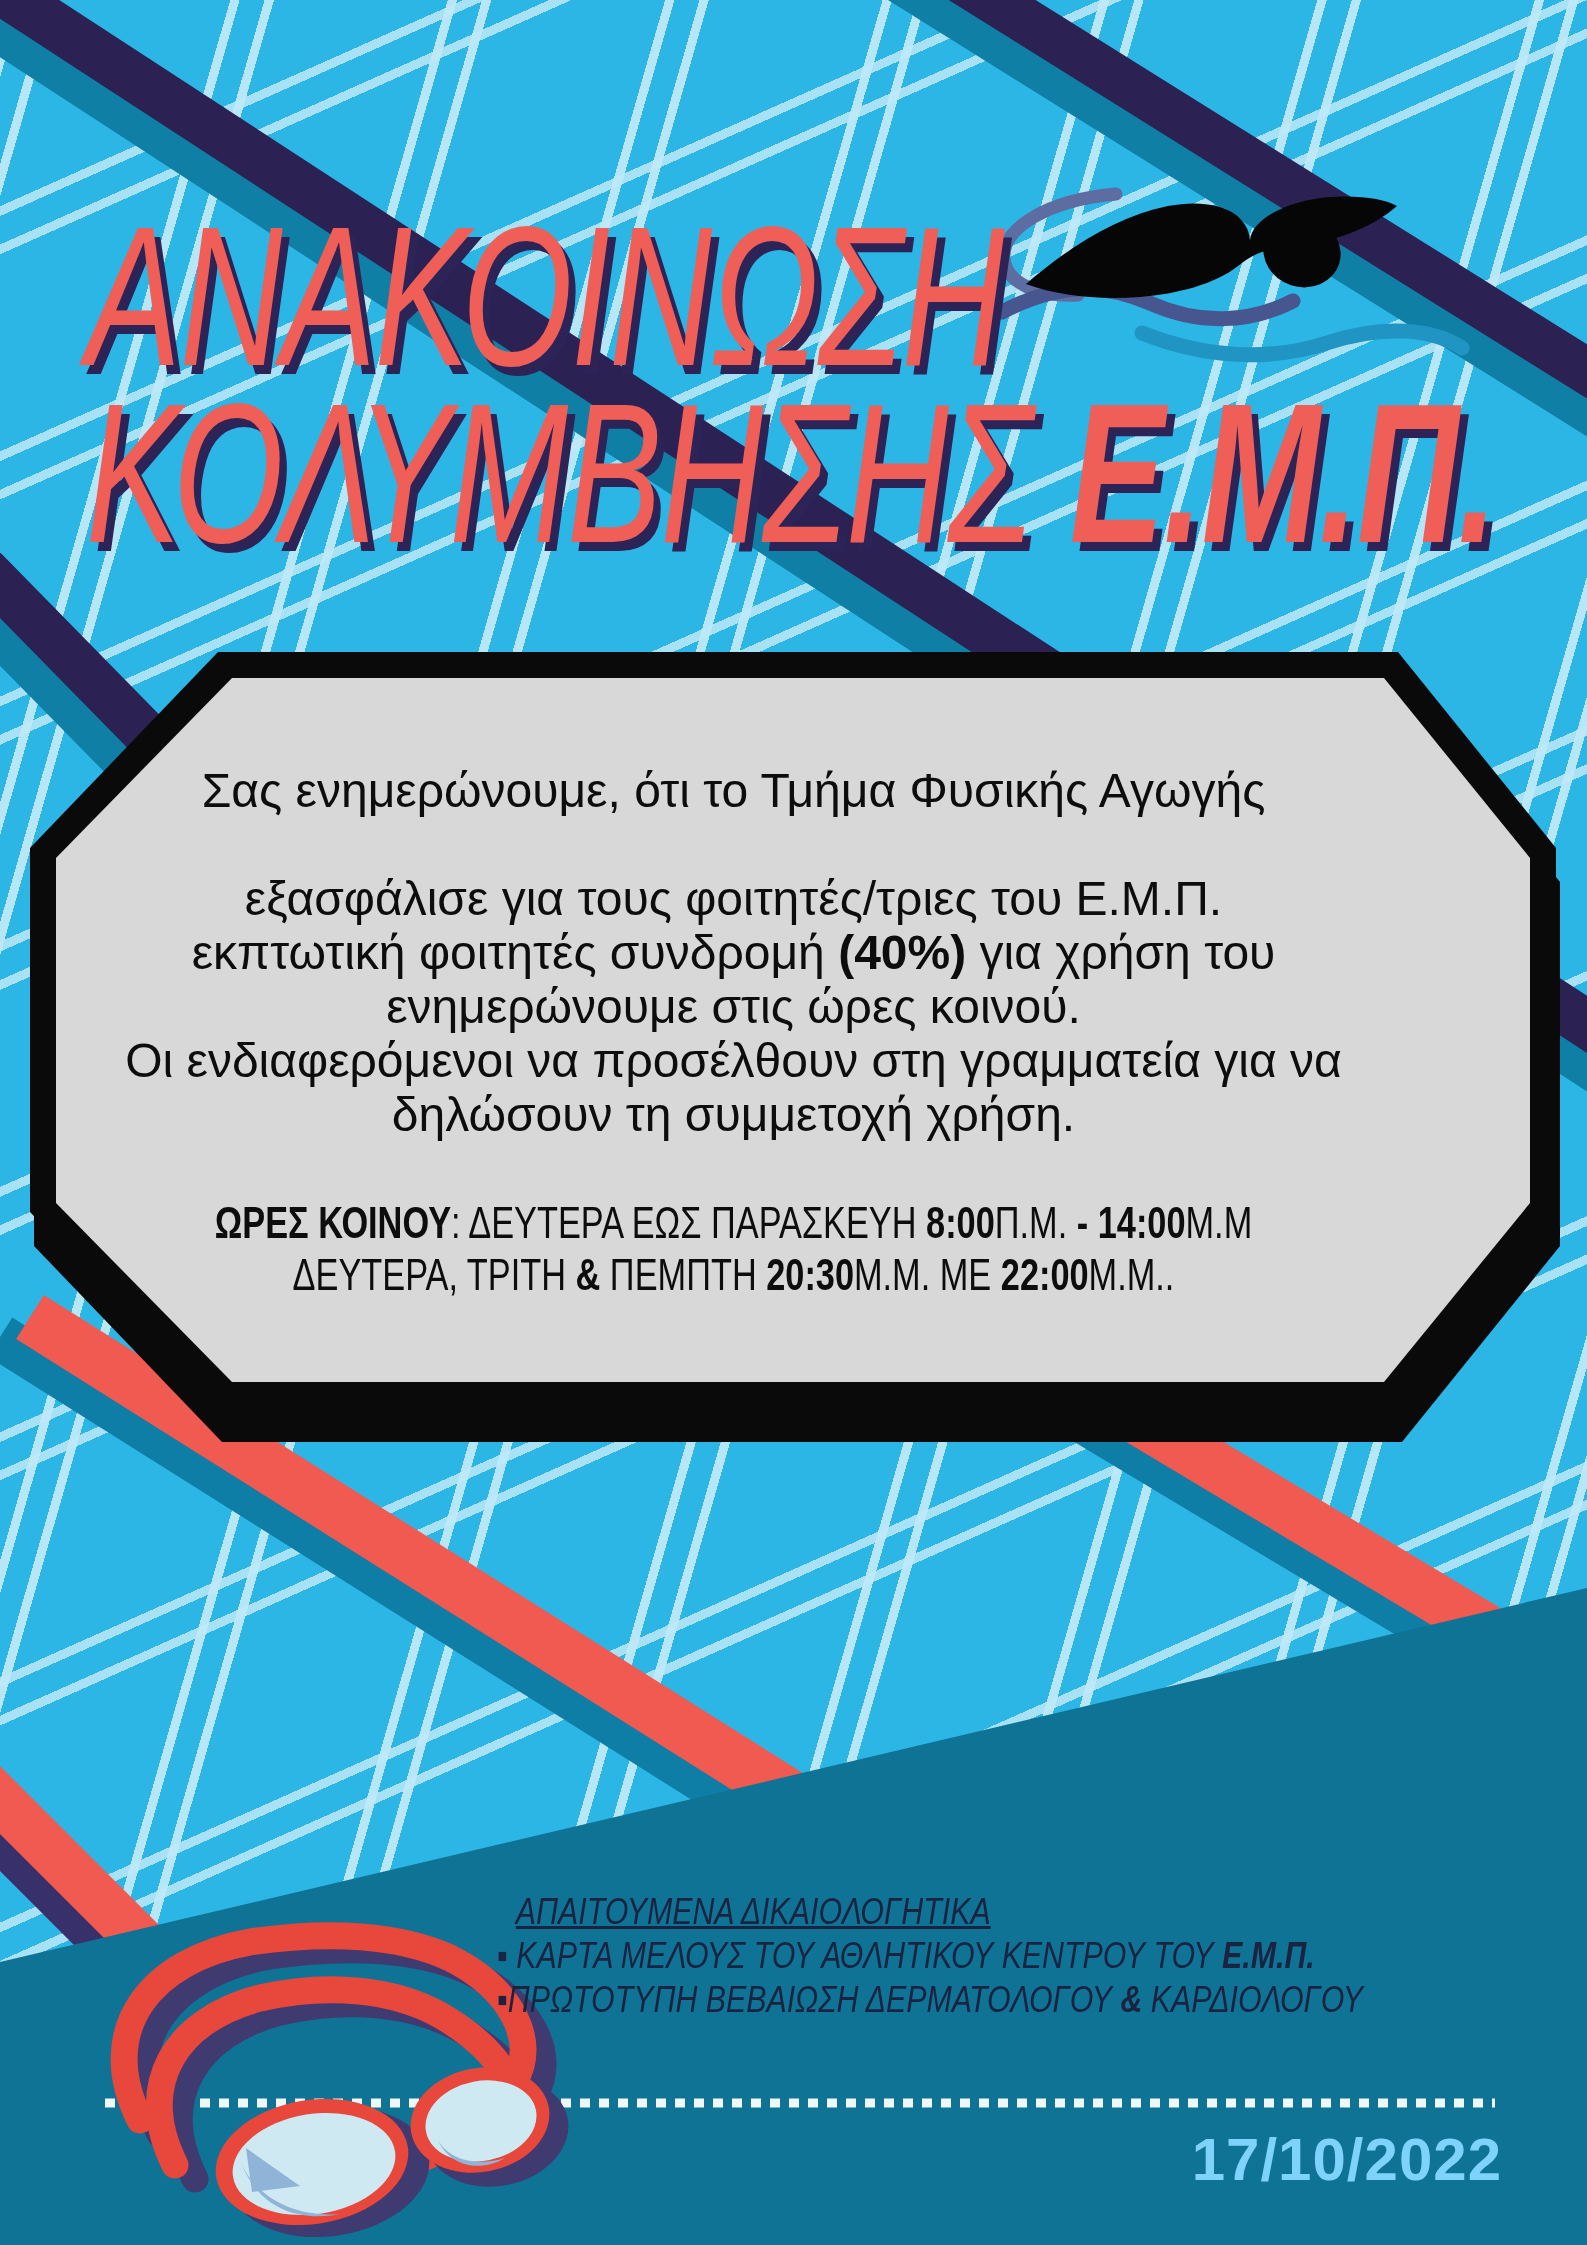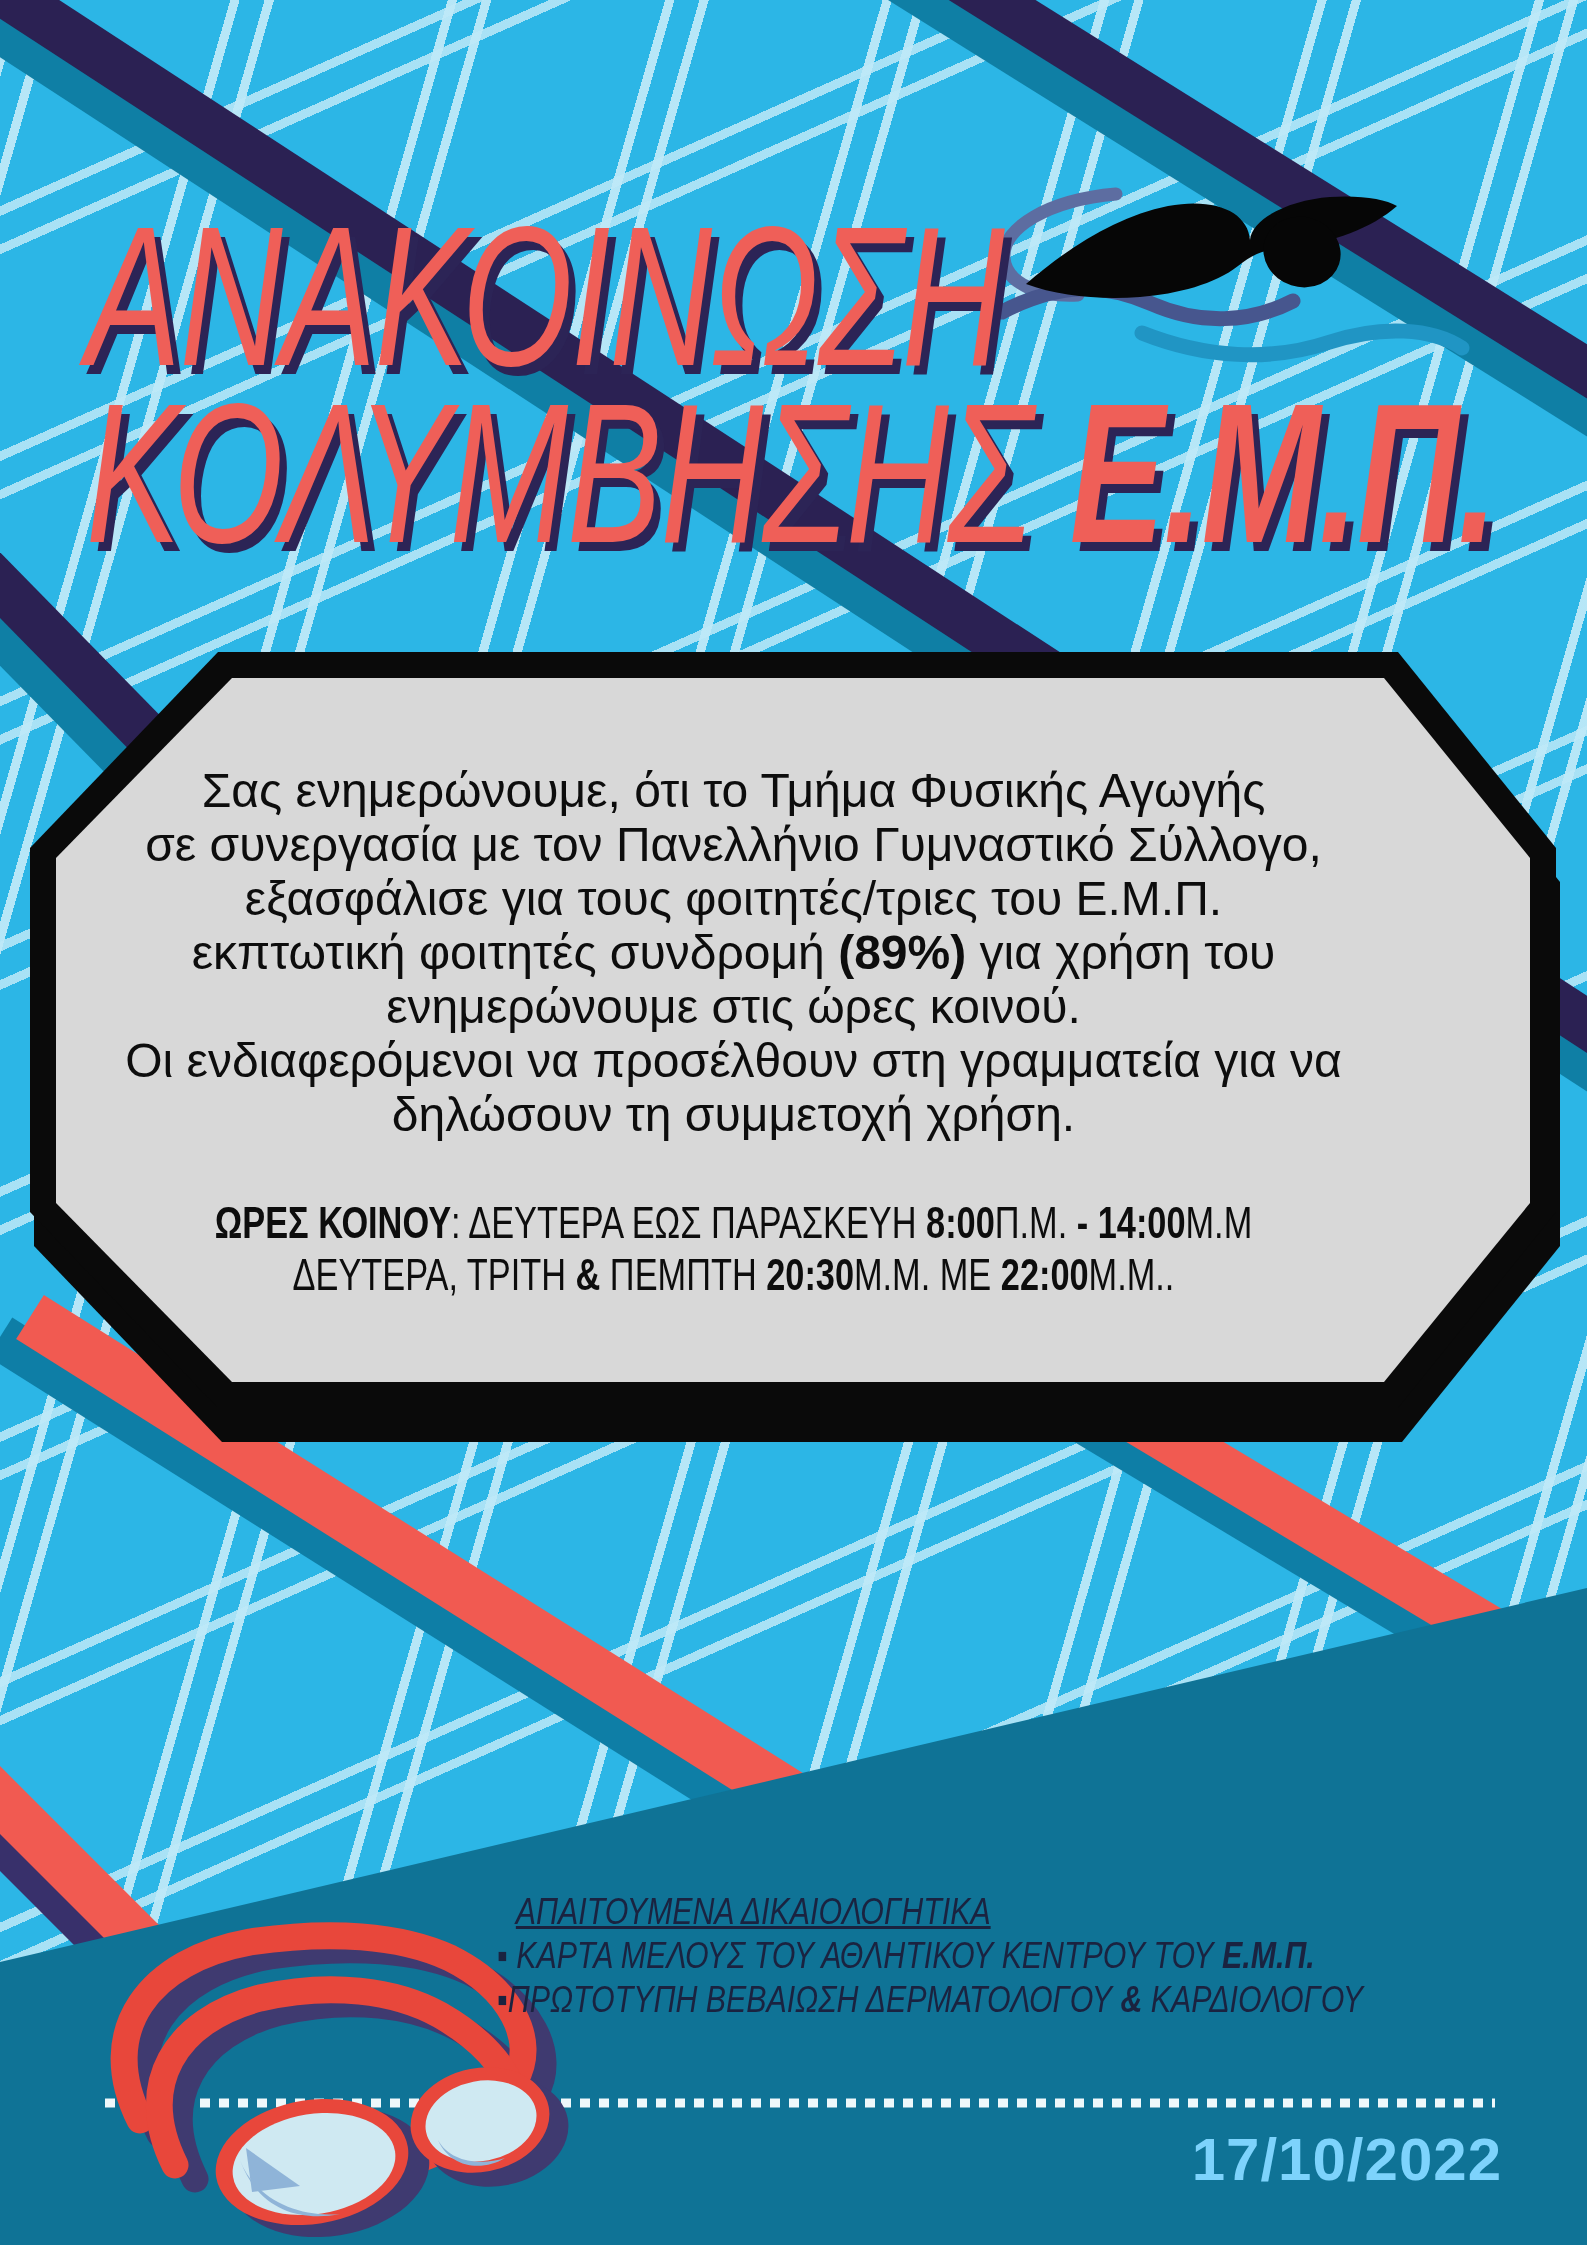--- a/index.html
+++ b/index.html
@@ -135,23 +135,23 @@
   </svg>
 
   <h1 class="title">
     <span>ΑΝΑΚΟΙΝΩΣΗ</span><br>
     <span><span>ΚΟΛΥΜΒΗΣΗΣ </span><span class="b">Ε.Μ.Π.</span></span>
   </h1>
 
   <div class="panel-text">
     <div class="para">
       <span>Σας ενημερώνουμε, ότι το Τμήμα Φυσικής Αγωγής</span><br>
-      <span>σε συνεργασία με τον Πανελλήνιο Γυμναστικό Σύλλογο,</span><br>
+      <br>
       <span>εξασφάλισε για τους φοιτητές/τριες του Ε.Μ.Π.</span><br>
-      <span>εκπτωτική φοιτητές συνδρομή </span><span class="b">(89%)</span><span> για χρήση του</span><br>
+      <span>εκπτωτική φοιτητές συνδρομή </span><span class="b">(40%)</span><span> για χρήση του</span><br>
       <span>ενημερώνουμε στις ώρες κοινού.</span><br>
       <span>Οι ενδιαφερόμενοι να προσέλθουν στη γραμματεία για να</span><br>
       <span>δηλώσουν τη συμμετοχή χρήση.</span>
     </div>
     <div class="hours">
       <span class="b">ΩΡΕΣ ΚΟΙΝΟΥ</span><span>: </span><span>ΔΕΥΤΕΡΑ ΕΩΣ ΠΑΡΑΣΚΕΥΗ </span><span class="b">8:00</span><span>Π.Μ. </span><span class="b">- 14:00</span><span>Μ.Μ</span><br>
       <span>ΔΕΥΤΕΡΑ, ΤΡΙΤΗ </span><span class="b">&amp; </span><span>ΠΕΜΠΤΗ </span><span class="b">20:30</span><span>Μ.Μ. ΜΕ </span><span class="b">22:00</span><span>Μ.Μ..</span>
     </div>
   </div>
 

